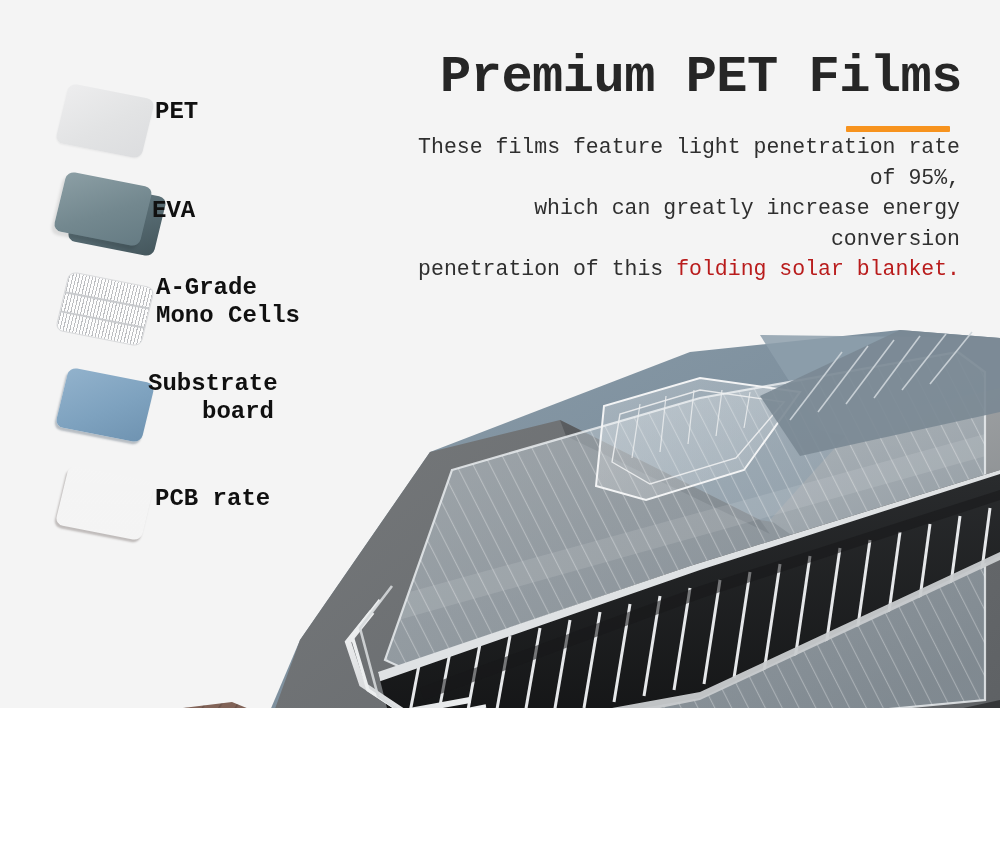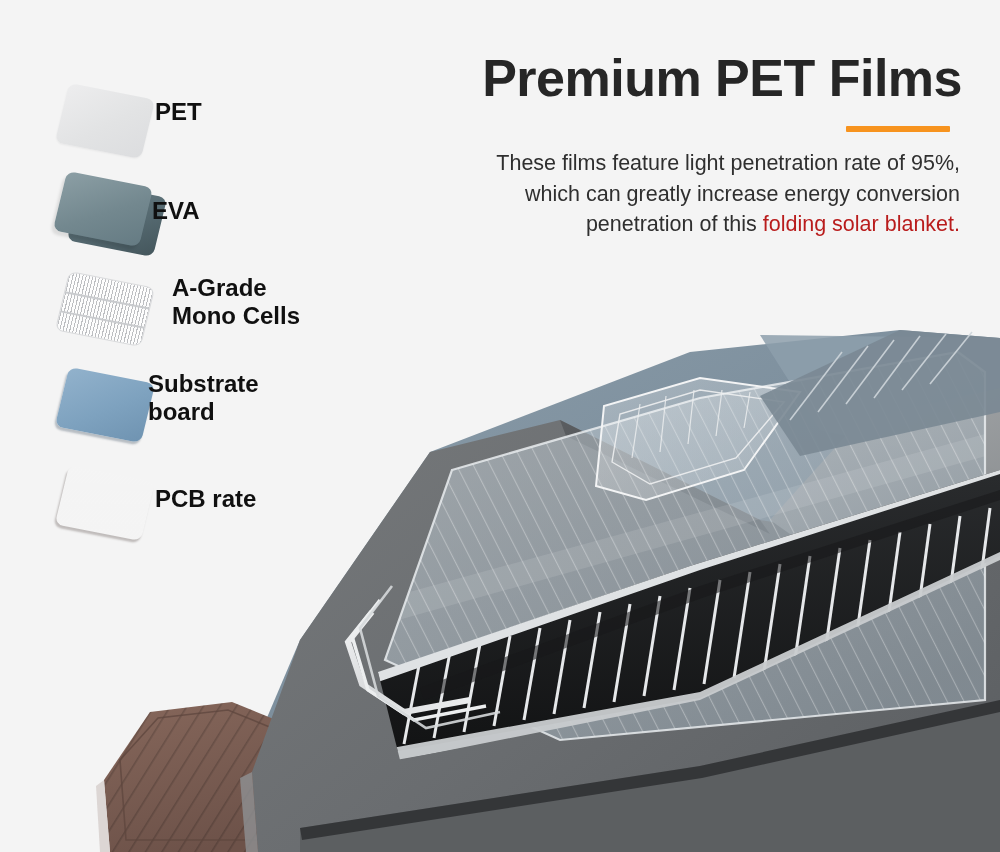--- a/index.html
+++ b/index.html
@@ -2,23 +2,24 @@
 <html><head>
 <meta charset="utf-8">
 <style>
   * { margin:0; padding:0; box-sizing:border-box; }
   html,body{ background:#ffffff; }
   body{
     font-family:"Liberation Sans", sans-serif;
   }
   #stage{
     position:relative;
-    width:1000px; height:852px;
+    width:1000px; height:708px;
     background:#f4f4f4;
     overflow:hidden;
+    font-family:Liberation Mono, monospace;
   }
 
   
   .header-block{
     position:absolute;
     left:400px; top:52px;
     width:562px;
     text-align:right;
   }
   .title{
@@ -30,21 +31,20 @@
     text-align:right;
     white-space:nowrap;
   }
   .accent-rule{
     width:104px; height:6px;
     background:#f7931e;
     margin:22px 12px 0 auto;
     border-radius:1px;
   }
   .body-copy{
-    margin-top:16px;
     font-size:21.5px;
     line-height:1.42;
     color:#2f2f2f;
     text-align:right;
     padding-right:2px;
   }
   .body-copy .hl{ color:#b91c1c; }
 
   
   .legend{
@@ -332,29 +332,29 @@
       <div class="legend-label" style="left:152px; top:25px;">EVA</div>
     </div>
 
     <div class="legend-row" style="top:266px;">
       <div class="sw-wrap">
         <div class="card sk cell">
           <div class="busbar b1"></div>
           <div class="busbar b2"></div>
         </div>
       </div>
-      <div class="legend-label" style="left:156px; top:8px; text-align:left;margin-left:16px;">A-Grade
+      <div class="legend-label" style="left:156px; top:8px; text-align:left;">A-Grade
 Mono Cells</div>
     </div>
 
     <div class="legend-row" style="top:362px;">
       <div class="sw-wrap">
         <div class="card sk sub"></div>
       </div>
-      <div class="legend-label" style="left:148px; top:8px; width:126px; ">Substrate
+      <div class="legend-label" style="left:148px; top:8px; width:126px; text-align:right;">Substrate
 board</div>
     </div>
 
     <div class="legend-row" style="top:462px;">
       <div class="sw-wrap">
         <div class="card sk pcb"></div>
       </div>
       <div class="legend-label" style="left:155px; top:23px;">PCB rate</div>
     </div>
   </div>

